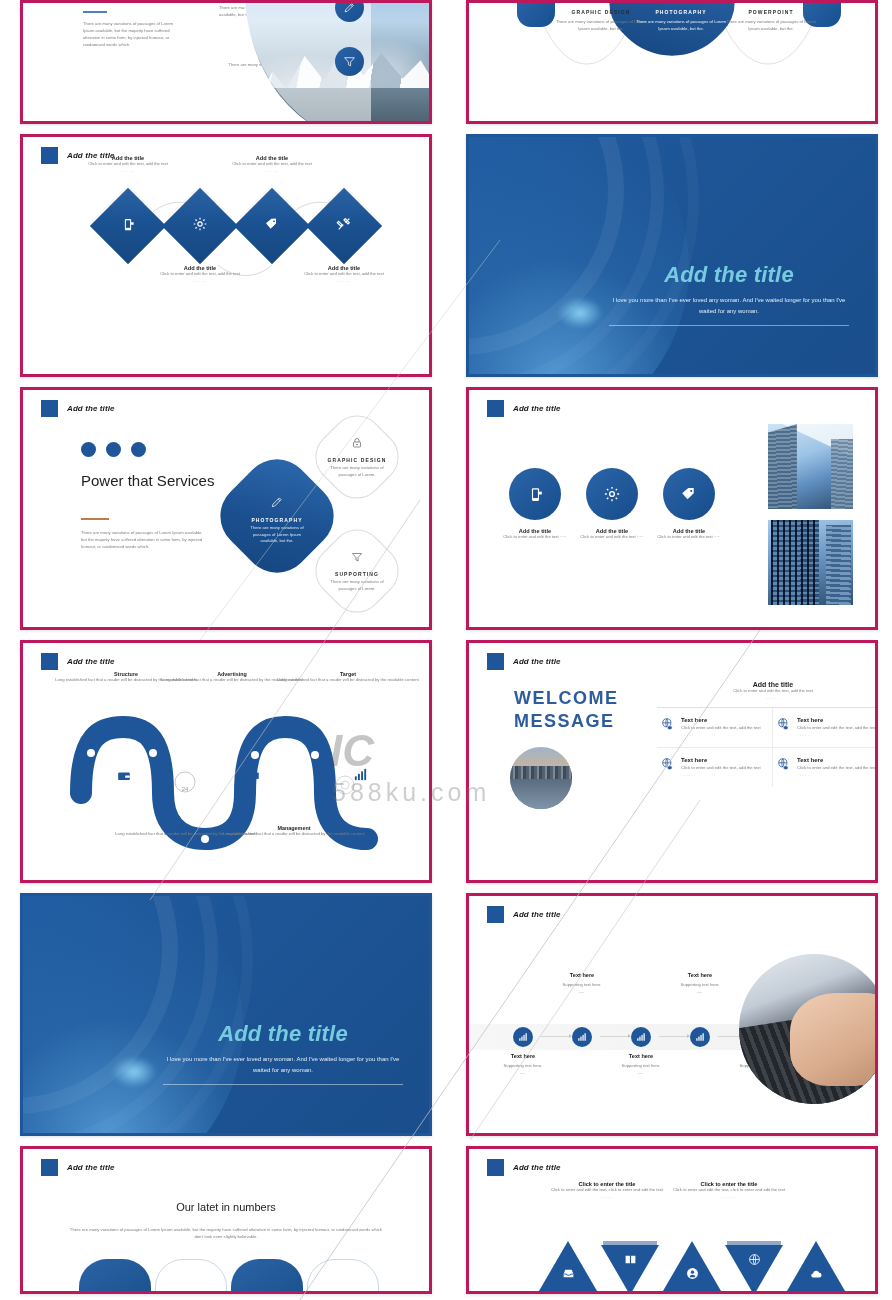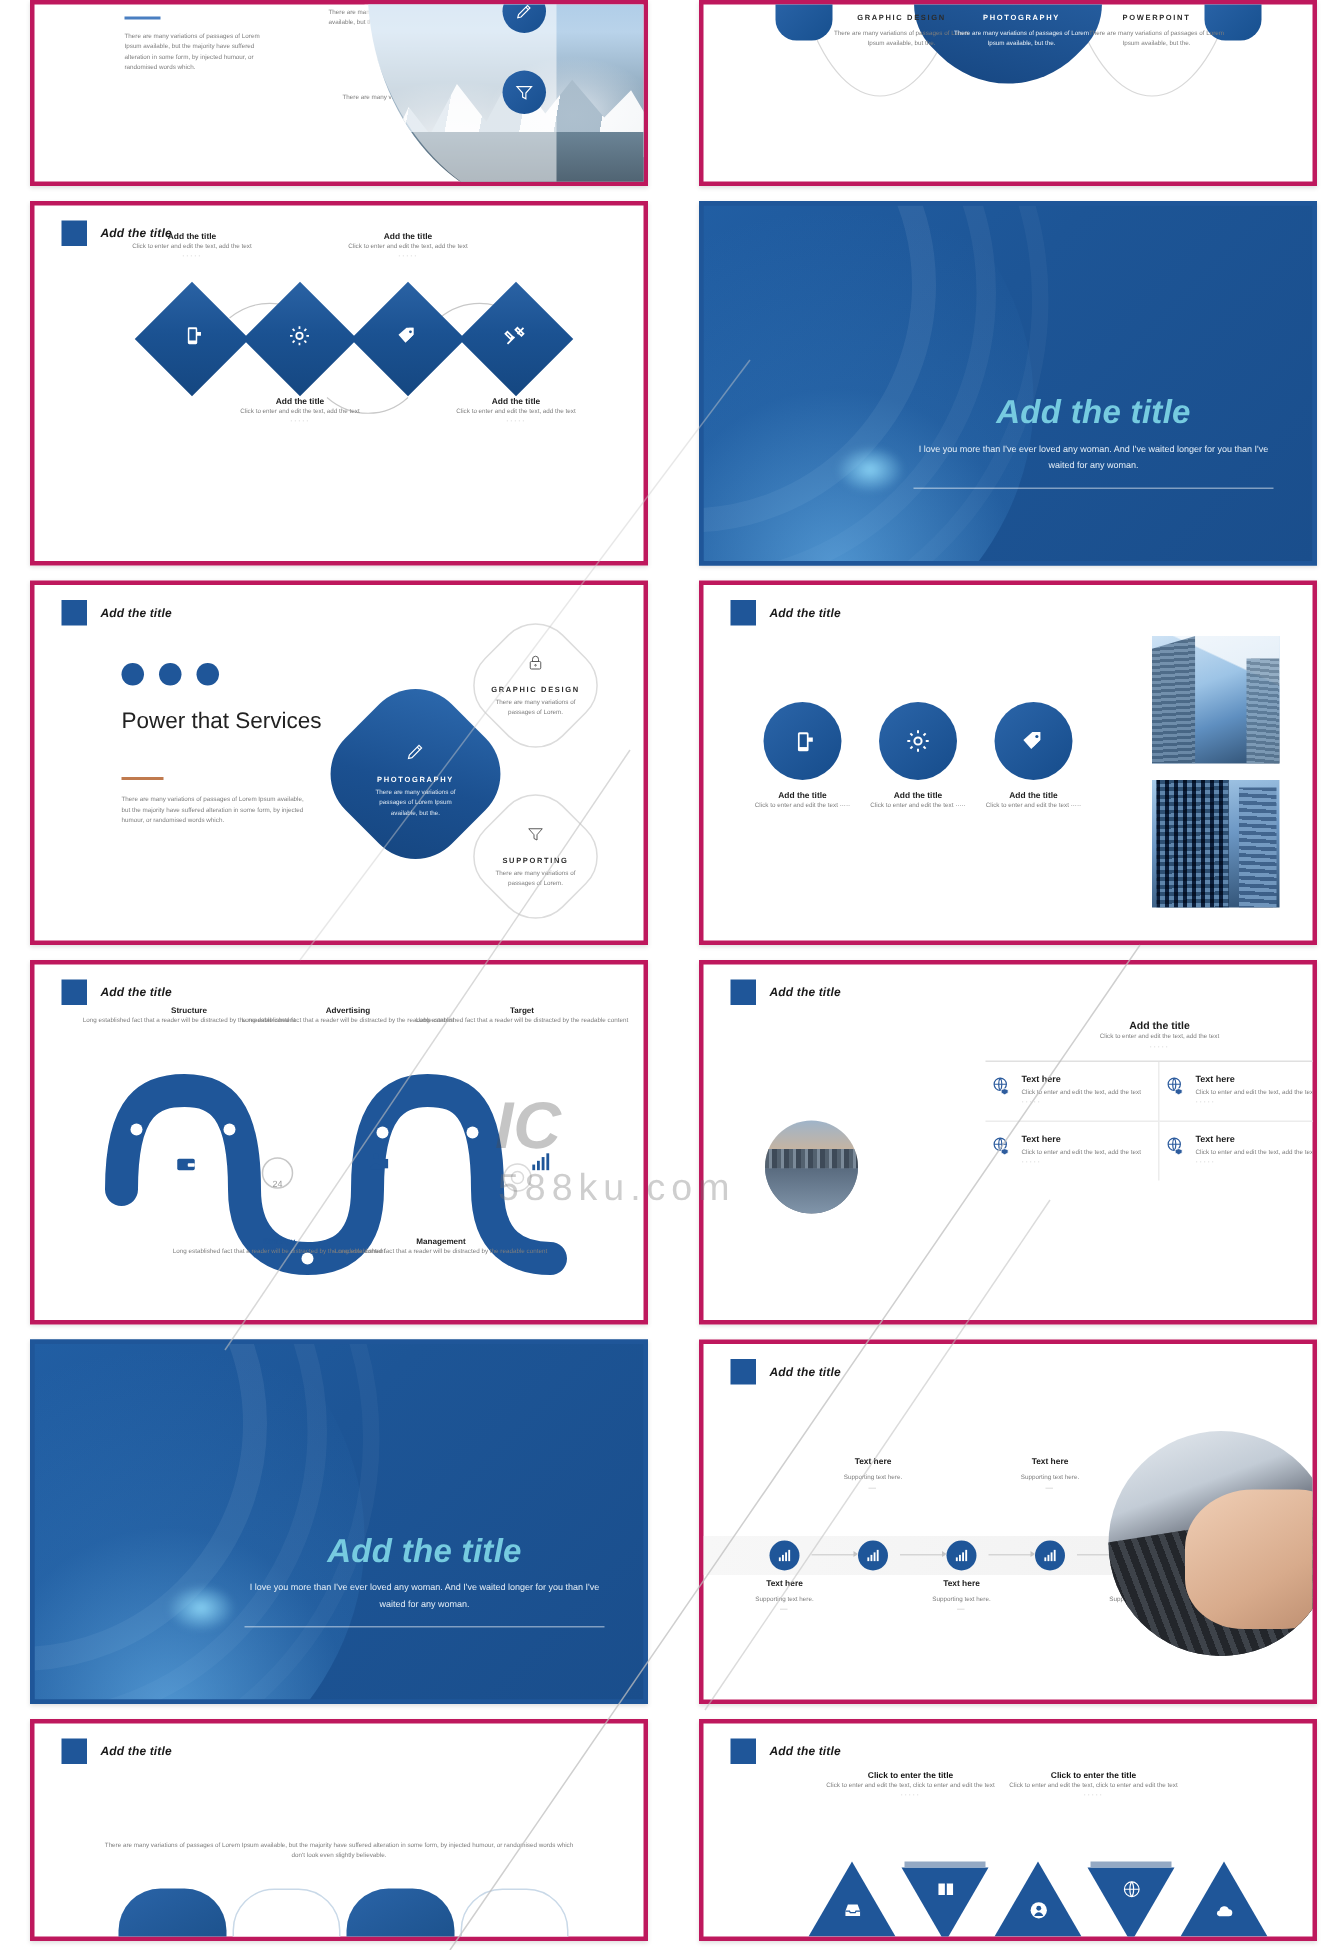--- a/index.html
+++ b/index.html
@@ -541,20 +541,24 @@
       </div>
     </div>
   </div>
 
   <div class="cell">
     <div class="slide s8">
       <div class="s-head">
         <span class="sq"></span>
         <span class="tt">Add the title</span>
       </div>
+      <h2>
+        <span>WELCOME</span><br>
+        <span>MESSAGE</span>
+      </h2>
       <div class="circphoto"></div>
 
       <div class="rblock">
         <div class="rhead">
           <div class="t">Add the title</div>
           <div class="tiny">Click to enter and edit the text, add the text</div>
           <div class="dots">·····</div>
         </div>
         <div class="sep"></div>
         <div class="quad">
@@ -725,20 +729,21 @@
       <div class="kbd"></div>
     </div>
   </div>
 
   <div class="cell">
     <div class="slide s11">
       <div class="s-head">
         <span class="sq"></span>
         <span class="tt">Add the title</span>
       </div>
+      <h2>Our latet in numbers</h2>
       <div class="desc tiny">There are many variations of passages of Lorem Ipsum available, but the majority have suffered alteration in some form, by injected humour, or randomised words which don't look even slightly believable.</div>
 
       <div class="badge fill" style="left:56px">
         
       </div>
       <div class="badge out" style="left:132px">
         
       </div>
       <div class="badge fill" style="left:208px">
         

